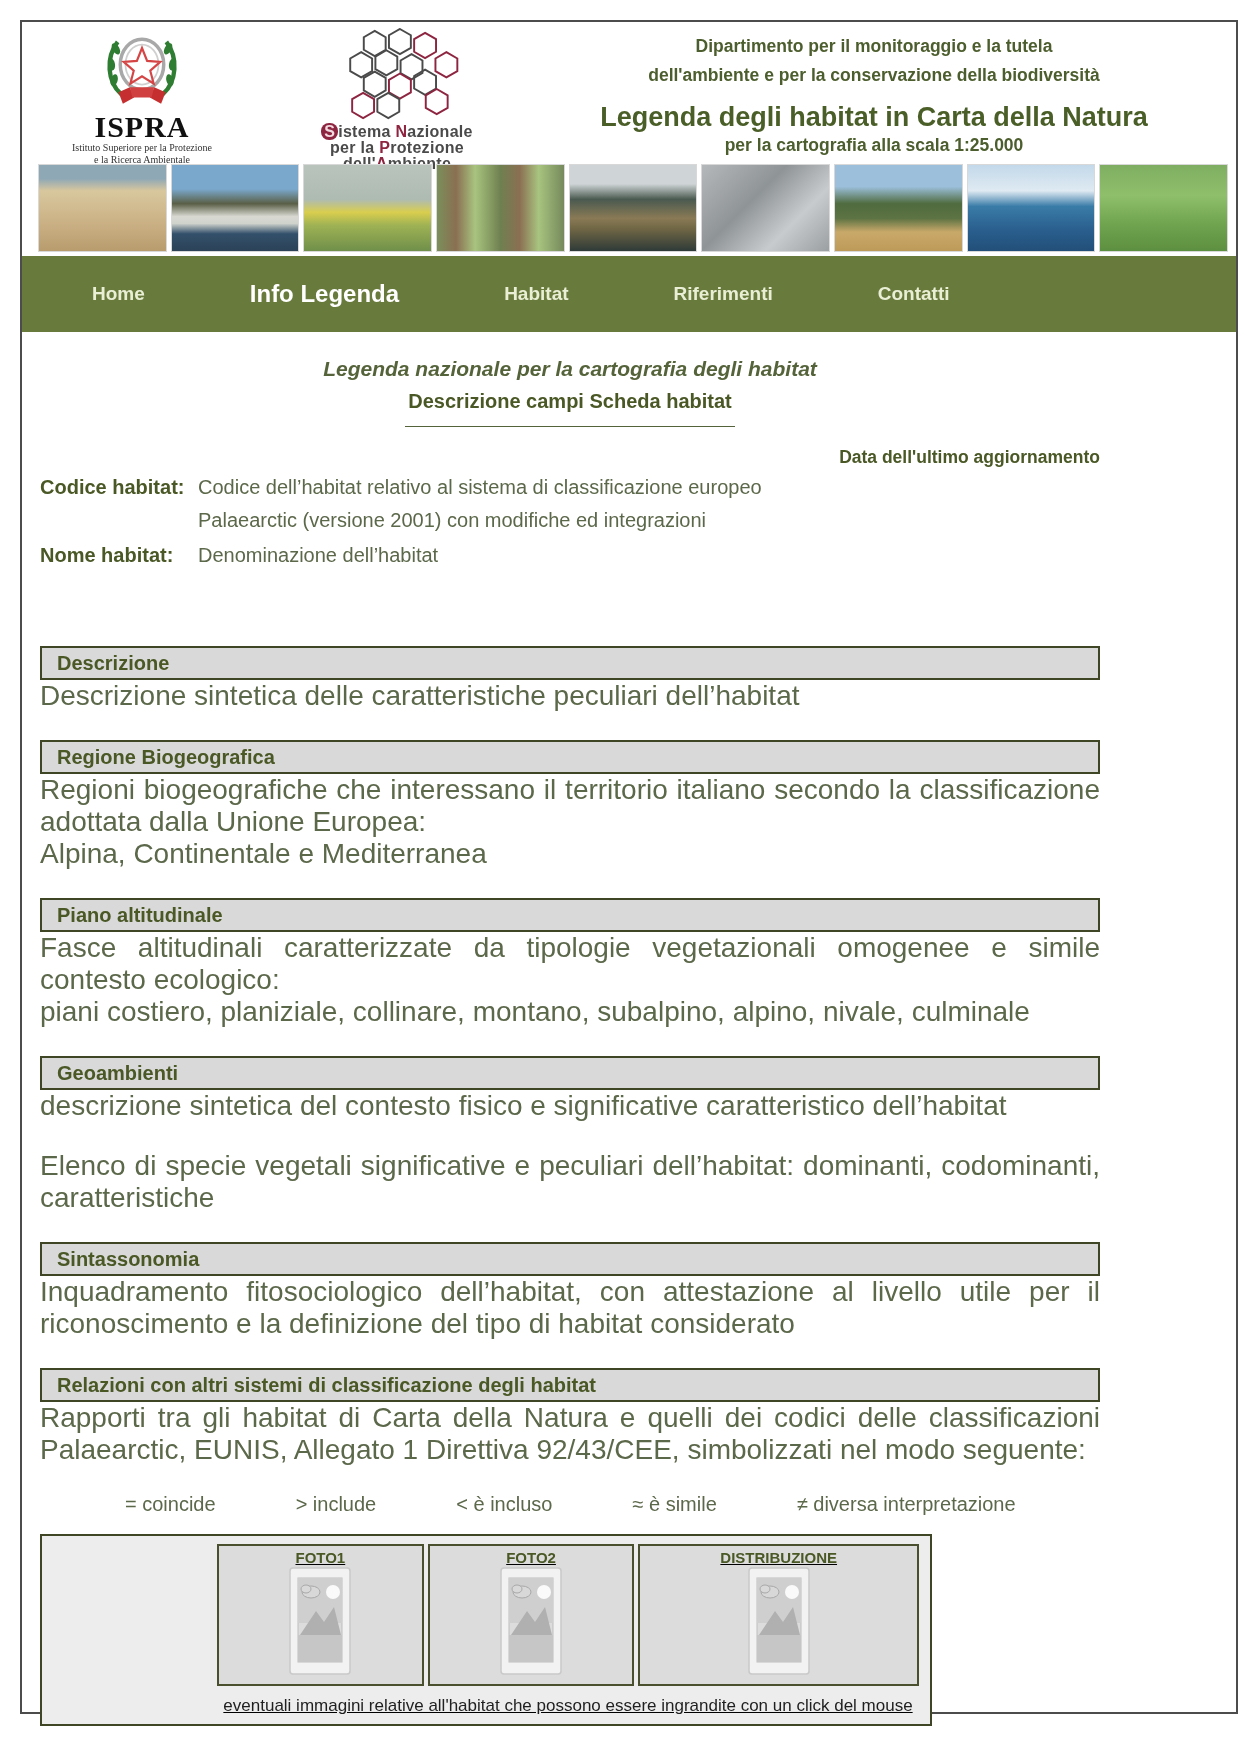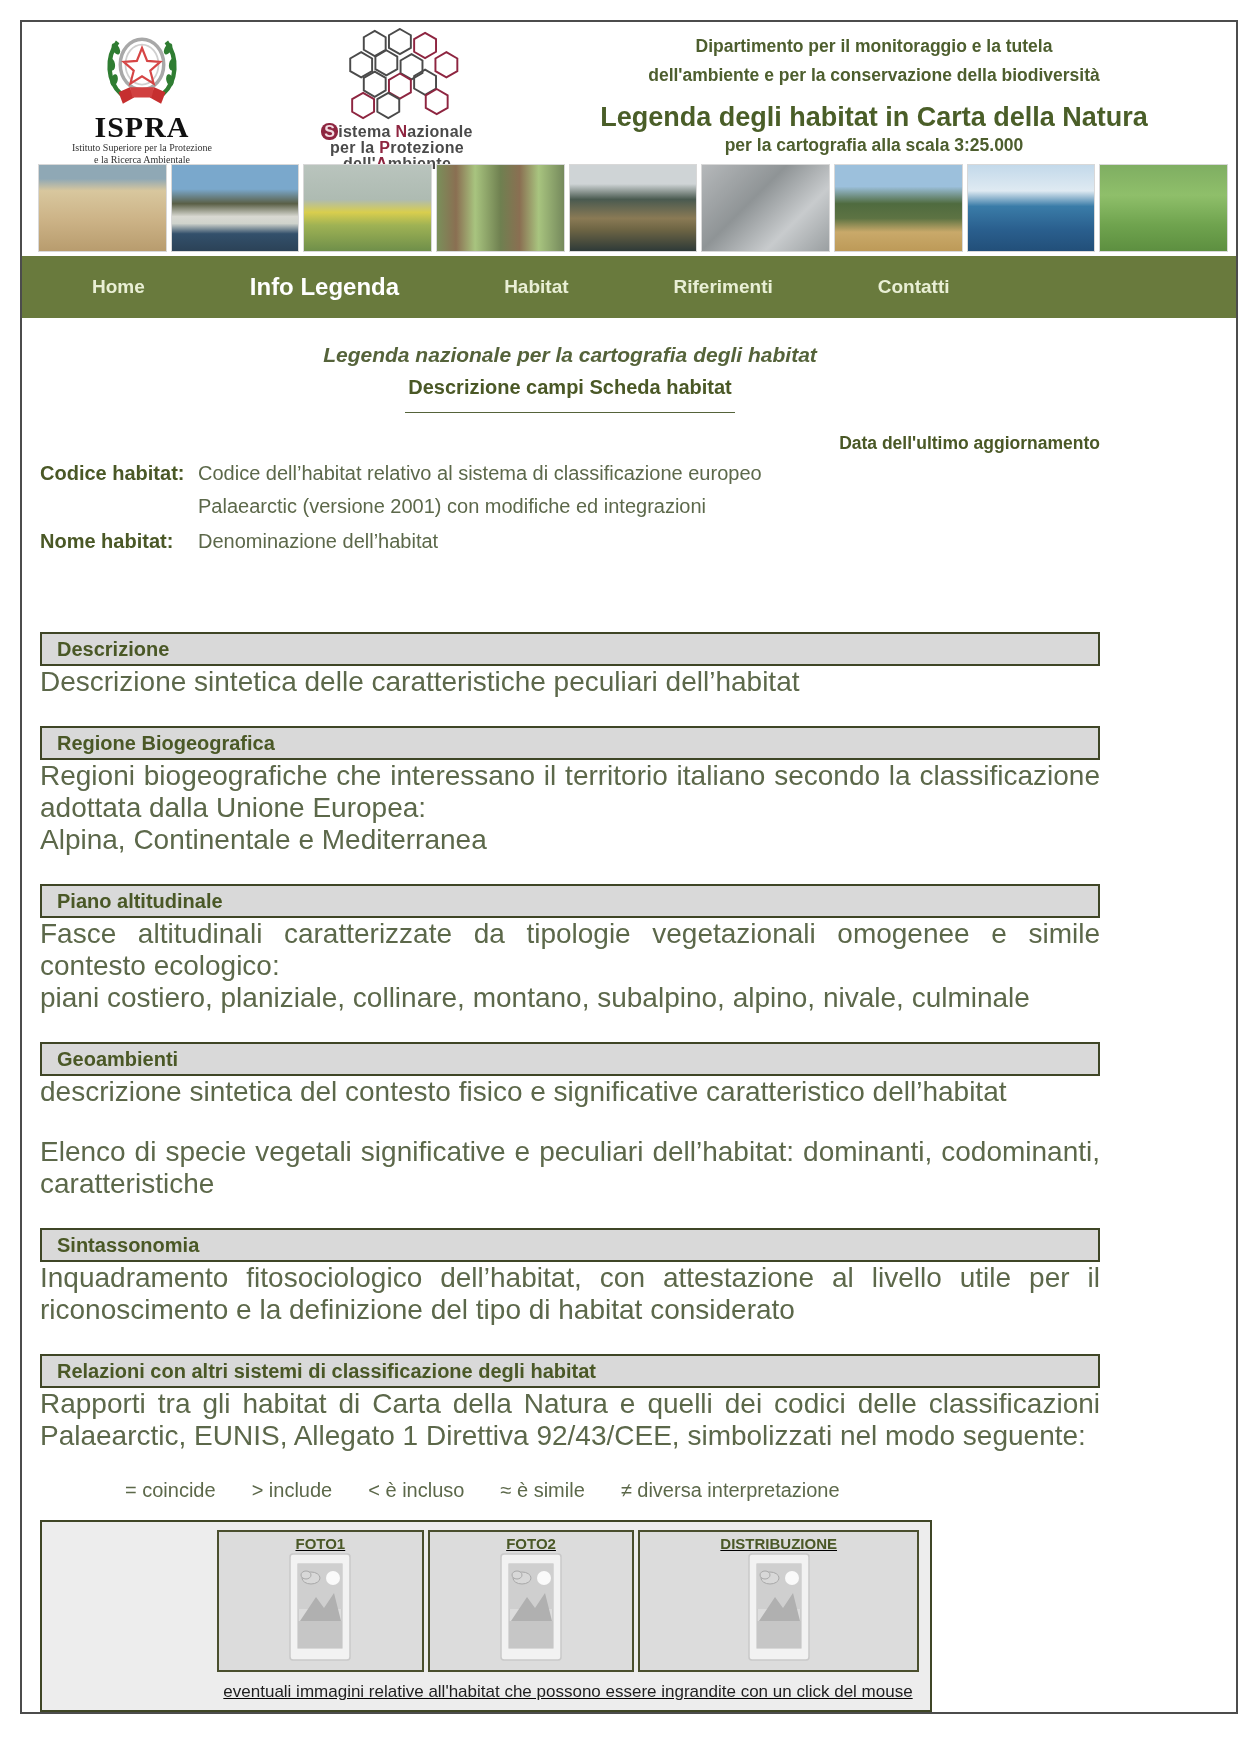--- a/index.html
+++ b/index.html
@@ -33,21 +33,21 @@
   .p2 { background:linear-gradient(180deg,#7aa8cc 0%,#7aa8cc 28%,#5a5f46 45%,#d9d9d2 60%,#cfd3cc 68%,#33506b 80%,#2b4257 100%); }
   .p3 { background:linear-gradient(180deg,#b9c4bd 0%,#aebbb2 40%,#d9ce4e 55%,#9fb254 70%,#6f8f4a 100%); }
   .p4 { background:linear-gradient(90deg,#7a8f5a 0%,#8a6f52 15%,#a8c47f 30%,#6f8050 50%,#8a6f52 65%,#a8c47f 80%,#75895c 100%); }
   .p5 { background:linear-gradient(180deg,#cfd4d6 0%,#cfd4d6 22%,#4a5a50 40%,#8a7a55 62%,#6e6544 75%,#2e3a38 100%); }
   .p6 { background:linear-gradient(135deg,#b5b8ba 0%,#8f9496 40%,#c8cbcd 70%,#9a9fa1 100%); }
   .p7 { background:linear-gradient(180deg,#9cc0dc 0%,#9cc0dc 25%,#4f6b3f 45%,#5d7343 62%,#c9a96a 78%,#bd9a58 100%); }
   .p8 { background:linear-gradient(180deg,#c3d9ea 0%,#dfeaf2 30%,#3a7ca8 48%,#2a5f8e 75%,#224f79 100%); }
   .p9 { background:linear-gradient(180deg,#7fae62 0%,#8fbf6a 35%,#6fa34e 70%,#5d8f40 100%); }
 
   
-  .nav-bar { height:62px; background:#697a3d; display:flex; align-items:center; padding-left:70px; gap:105px; }
+  .nav-bar { height:76px; background:#697a3d; display:flex; align-items:center; padding-left:70px; gap:105px; }
   .nav-item { font-size:19px; font-weight:bold; color:#e9efd5; cursor:pointer; white-space:nowrap; }
   .nav-item.active { font-size:24px; color:#ffffff; }
 
   
   .main-content { margin-left:18px; width:1060px; }
   .title-italic { margin-top:24px; text-align:center; font-size:21px; font-weight:bold; font-style:italic; color:#55633a; line-height:26px; }
   .page-subtitle { margin-top:6px; text-align:center; font-size:20px; font-weight:bold; color:#4a5826; line-height:26px; }
   .subtitle-rule { width:330px; margin:12px auto 0 auto; border:none; border-top:1px solid #55633a; }
   .last-update { margin-top:18px; text-align:right; font-size:17.5px; font-weight:bold; color:#4a5826; line-height:24px; }
   .field-row { display:grid; grid-template-columns:158px 1fr; margin-top:2px; }
@@ -56,21 +56,21 @@
 
   .sections { margin-top:74px; }
   .section { margin-top:28px; }
   .section:first-child { margin-top:0; }
   .section-bar {
     background:#d9d9d9; border:2px solid #3f4626; height:34px;
     font-size:20px; font-weight:bold; color:#4a5826; line-height:30px; padding-left:15px;
   }
   .section-body { margin-top:0; font-size:28px; color:#5c684a; line-height:32px; text-align:justify; white-space:pre-line; }
 
-  .symbols-row { display:flex; padding-left:85px; gap:36px; margin-top:22px; font-size:20px; color:#5c684a; line-height:32px; white-space:nowrap; }
+  .symbols-row { display:flex; padding-left:85px; gap:80px; margin-top:22px; font-size:20px; color:#5c684a; line-height:32px; white-space:nowrap; }
 
   
   .photo-panel { margin:14px 0 0 18px; width:892px; background:#ededed; border:2px solid #3f4626; padding:8px 0 6px 0; }
   .panel-inner { margin-left:175px; width:702px;text-decoration:underline; }
   .box-row { display:flex; gap:4px; }
   .photo-box { width:218px; height:142px; background:#dcdcdc; border:2px solid #4a4f2e; text-align:center; cursor:pointer; }
   .photo-box.wide { width:296px; }
   .photo-box-label { margin-top:3px; font-size:15px; font-weight:bold; color:#4a5826; line-height:18px; }
   .panel-caption { margin-top:8px; text-align:center; font-size:17px; color:#1f1f1f; line-height:24px; }
 </style>
@@ -135,21 +135,21 @@
         <div>
           <span>dell'</span><span class="snpa-cap">A</span><span>mbiente</span>
         </div>
       </div>
     </div>
 
     <div class="dept-block">
       <div class="dept-line">Dipartimento per il monitoraggio e la tutela</div>
       <div class="dept-line">dell'ambiente e per la conservazione della biodiversità</div>
       <div class="main-title">Legenda degli habitat in Carta della Natura</div>
-      <div class="main-subtitle">per la cartografia alla scala 3:25.000</div>
+      <div class="main-subtitle">per la cartografia alla scala 1:25.000</div>
     </div>
   </header>
 
   <div class="photo-strip">
     <div class="tile p1"></div>
     <div class="tile p2"></div>
     <div class="tile p3"></div>
     <div class="tile p4"></div>
     <div class="tile p5"></div>
     <div class="tile p6"></div>

